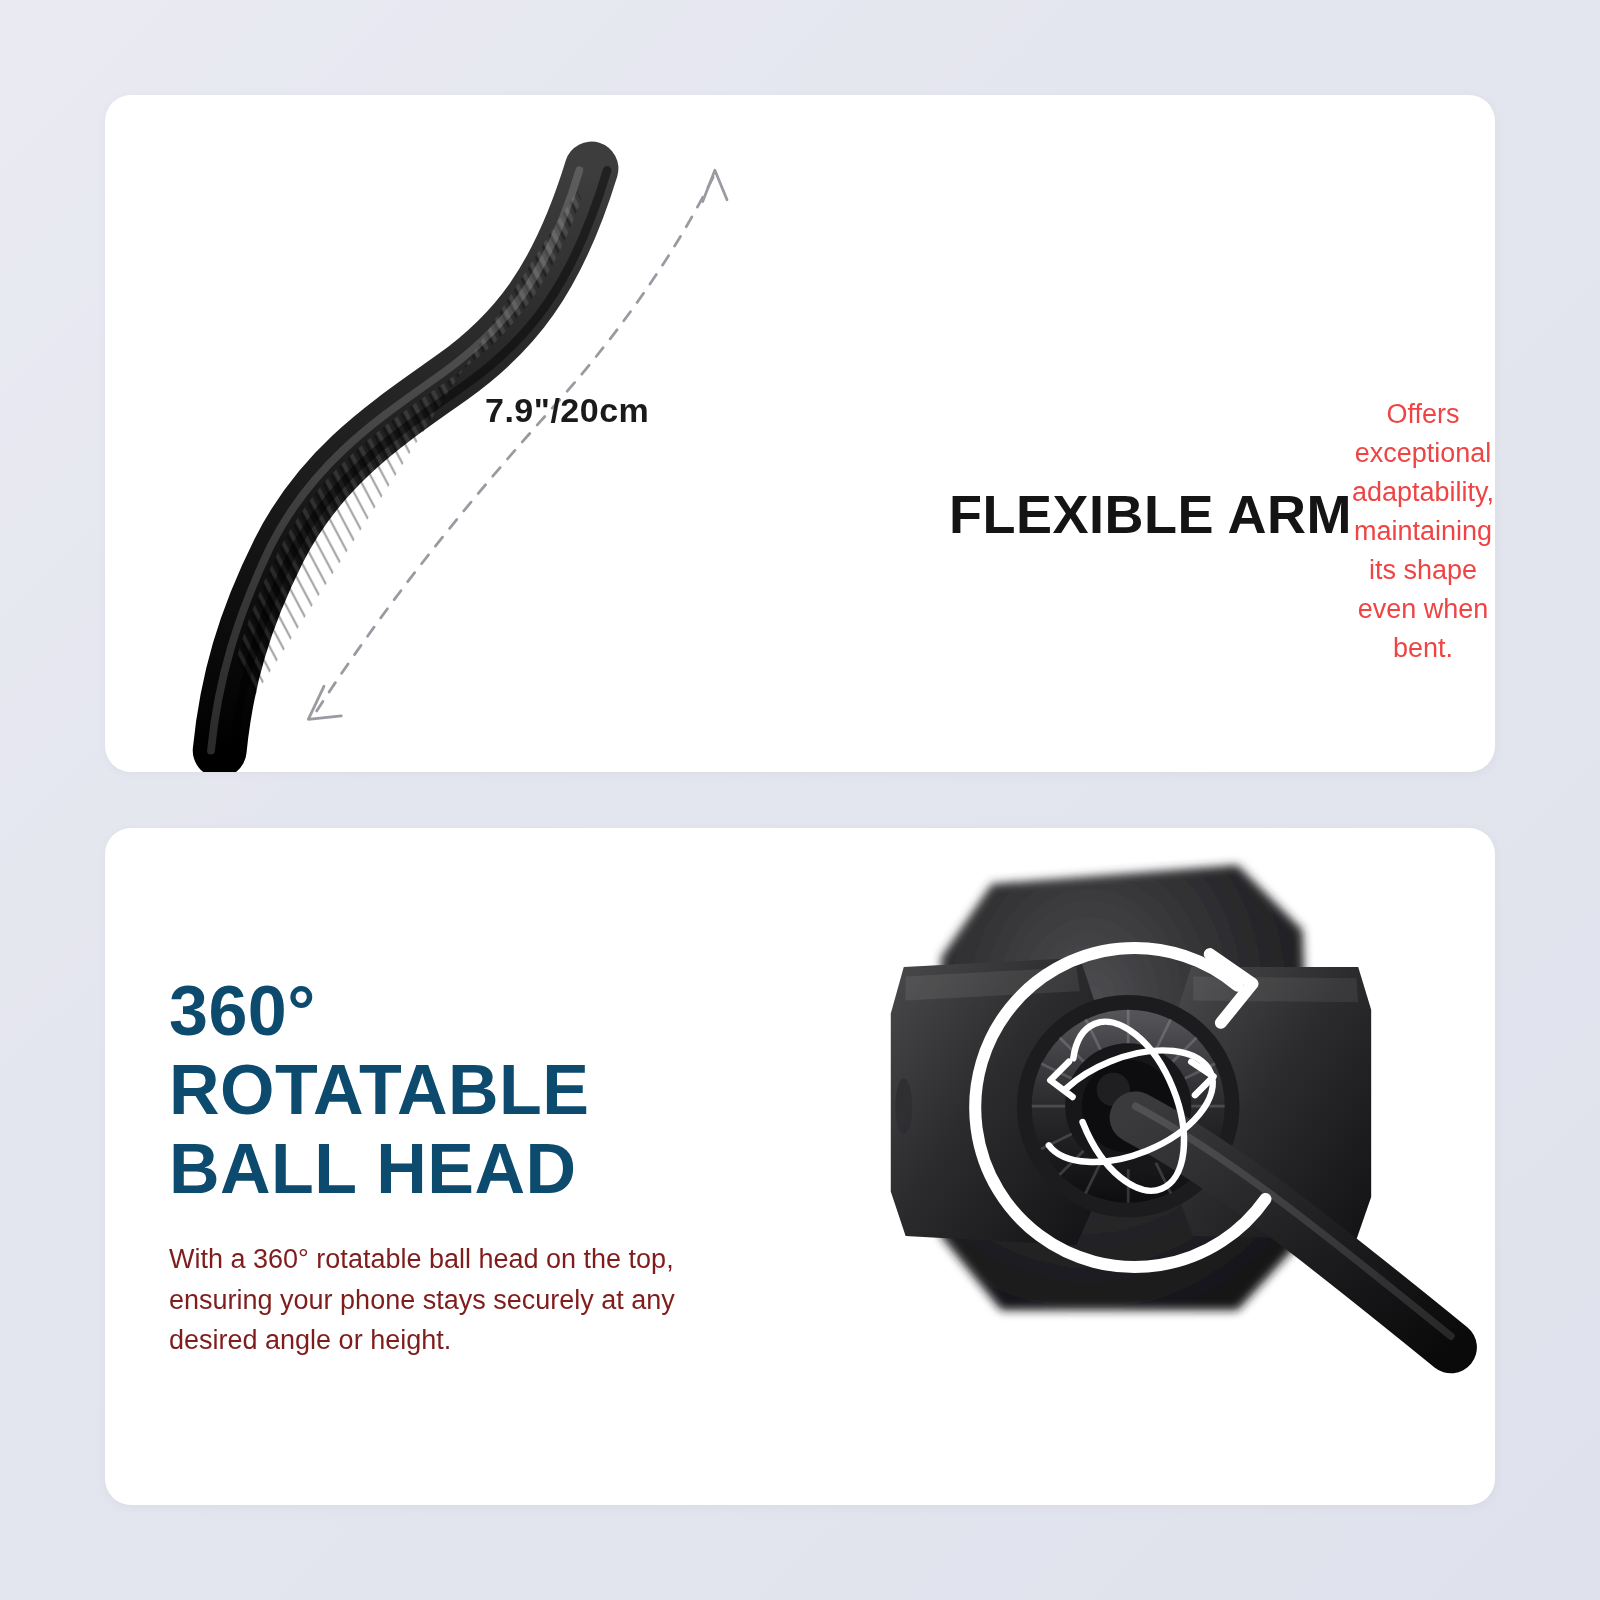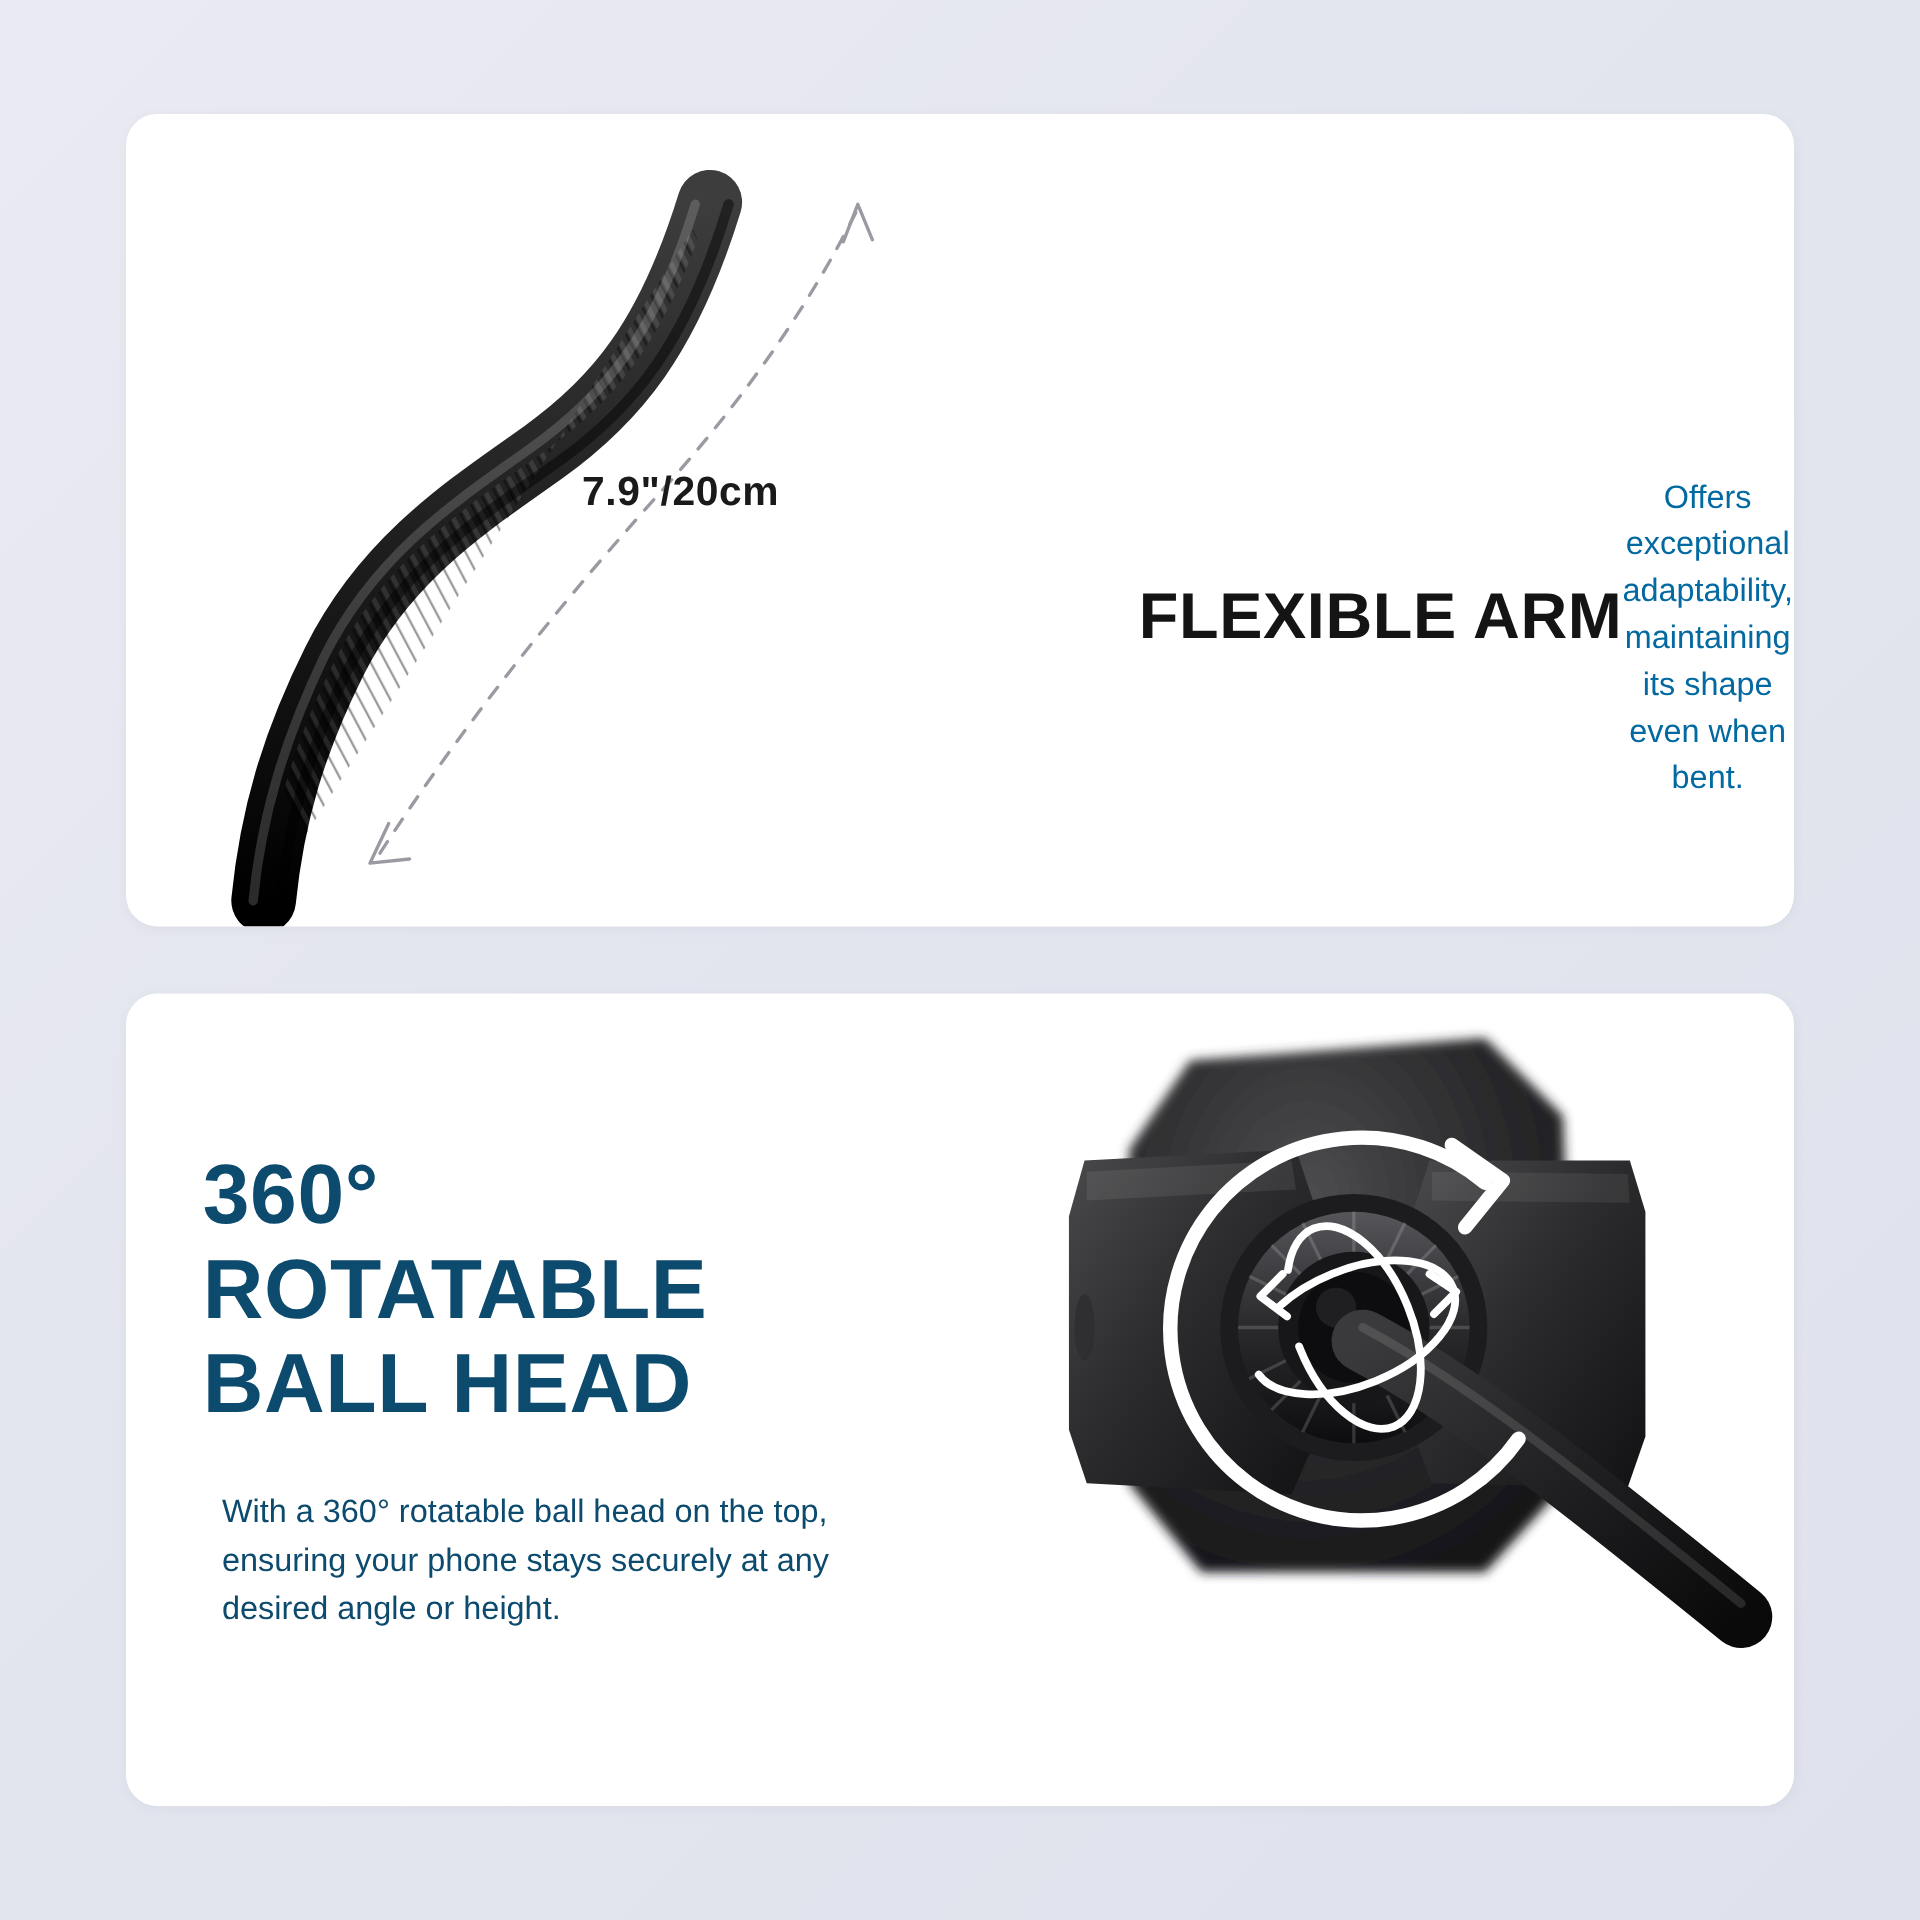--- a/index.html
+++ b/index.html
@@ -75,21 +75,21 @@
     font-weight: bold;
     letter-spacing: 0.5px;
     color: #141414;
     margin: 0 0 34px 0;
     line-height: 1.05;
     white-space: nowrap;
   }
   .arm-text .body {
     font-size: 27px;
     line-height: 1.45;
-    color: #0369a1;
+    color: #ef4444;
     margin: 0;
     max-width: 500px;
   }
 
   
   .panel-ball {
     display: flex;
   }
   .ball-text {
     width: 47%;
@@ -103,22 +103,22 @@
     font-size: 70px;
     font-weight: bold;
     color: #0c4a6e;
     line-height: 1.13;
     margin: 0 0 30px 0;
     letter-spacing: 0.5px;
   }
   .ball-text .body {
     font-size: 27px;
     line-height: 1.5;
-    color: #0c4a6e;
-    margin: 16px;
+    color: #7f1d1d;
+    margin: 0;
     max-width: 570px;
   }
   .ball-visual {
     position: relative;
     width: 53%;
     height: 100%;
   }
   .ball-visual svg {
     position: absolute;
     inset: 0;

